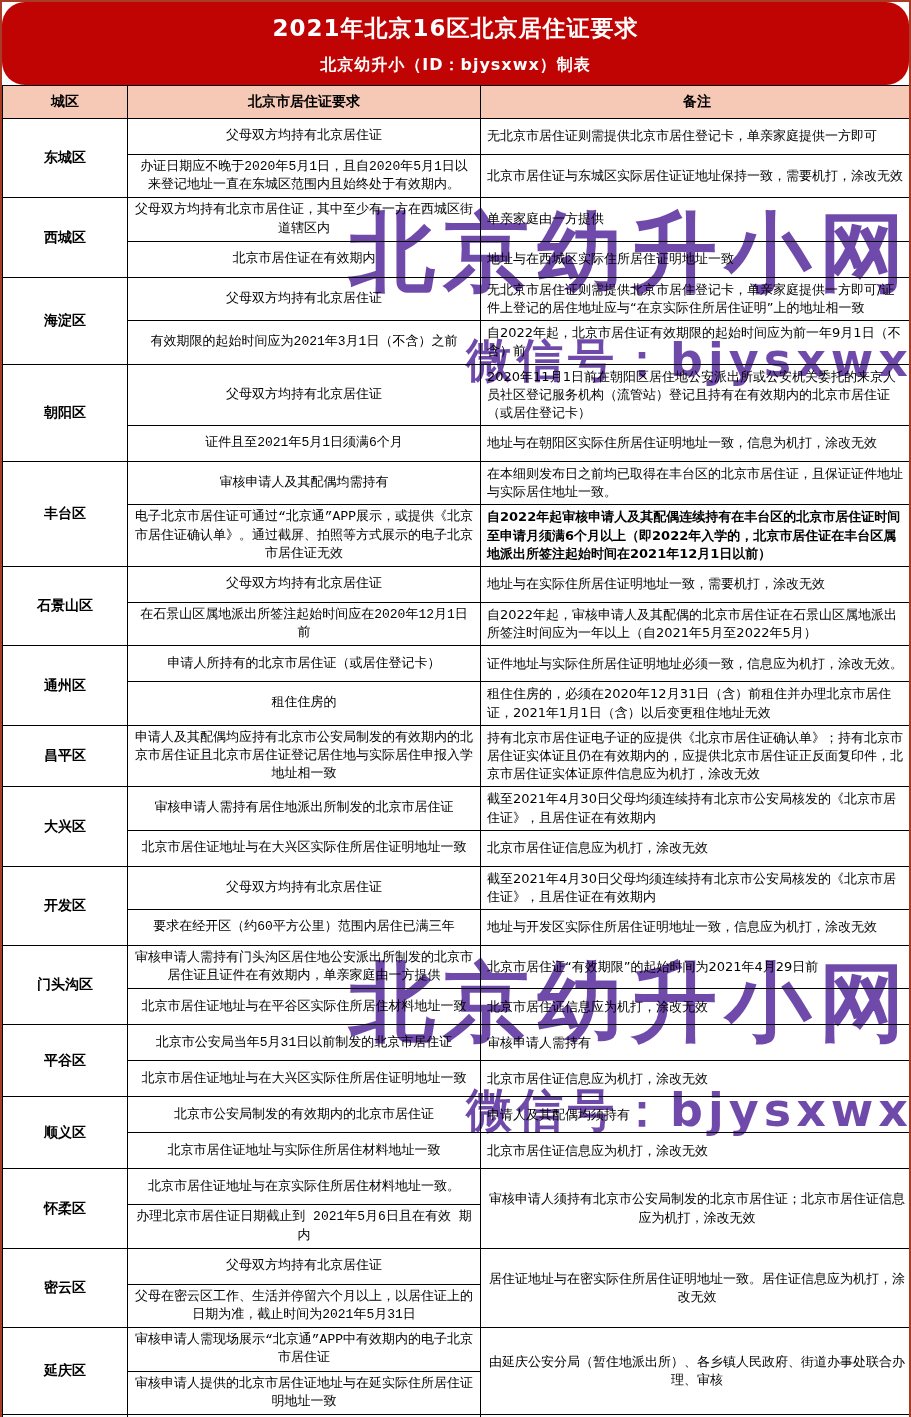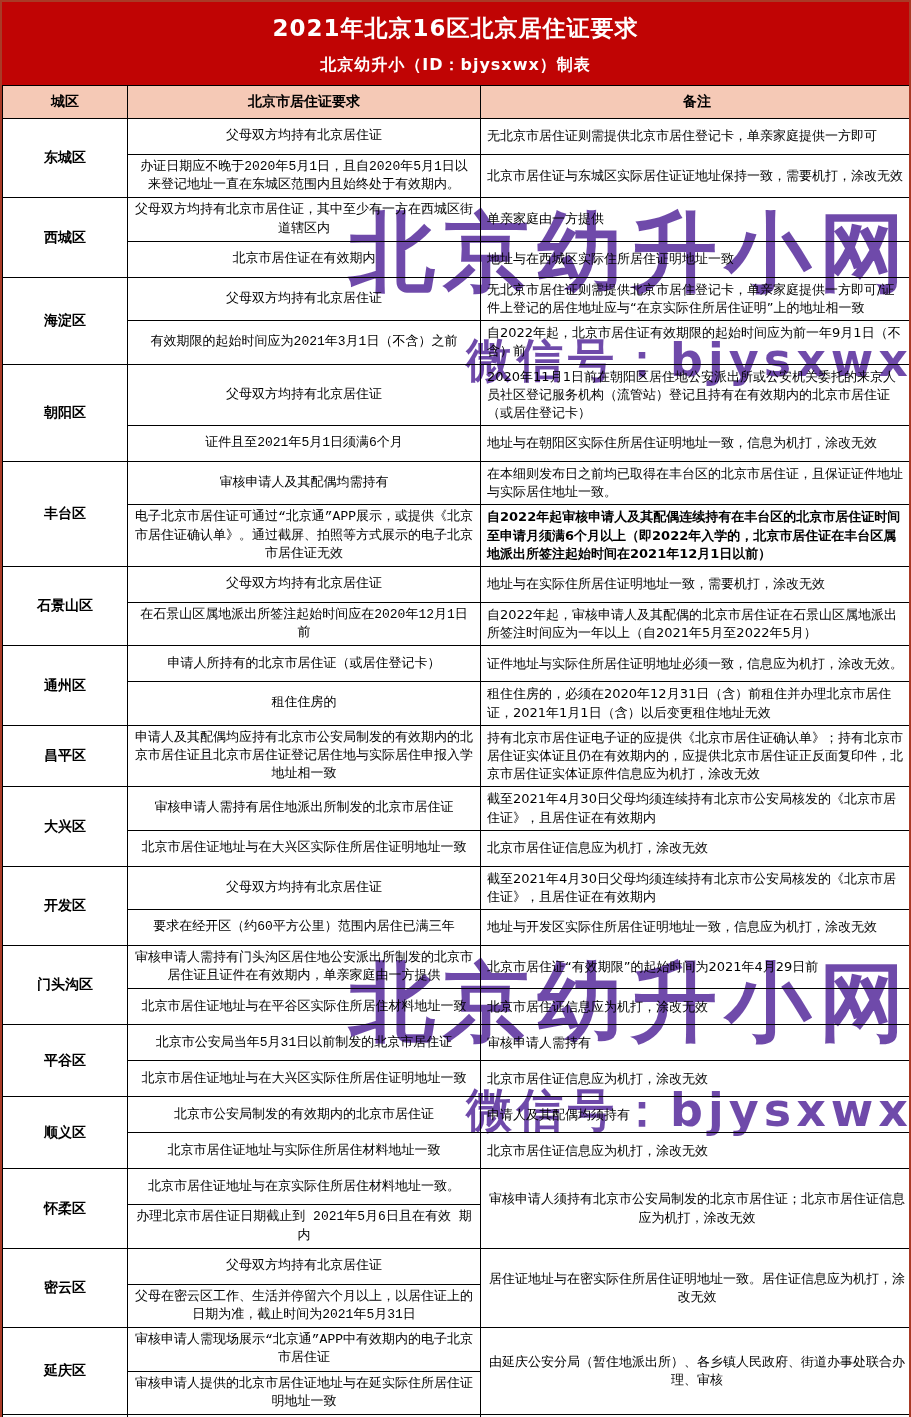--- a/index.html
+++ b/index.html
@@ -2,21 +2,21 @@
 <html><head>
 <meta charset="utf-8">
 <style>
   html,body { margin:0; padding:0; background:#fff; }
   .page {
     width:911px; min-height:1417px; box-sizing:border-box;
     background:#fff; font-family:"DejaVu Sans",sans-serif;
     border:2px solid #a93a26; display:flex; flex-direction:column;
   }
   
-  .banner { background:#c00404; color:#fff; text-align:center; padding:11px 0 9px; }
+  .banner { background:#c00404; color:#fff; text-align:center; padding:11px 0 9px;border-radius:23px; }
   .banner h1 { margin:0 0 11px; font-size:23px; font-weight:bold; letter-spacing:1px; }
   .banner .subtitle { font-size:16px; font-weight:bold; letter-spacing:1px; }
   
   .table-wrap { position:relative; flex:1; overflow:hidden; background:#fff; }
   .watermark { position:absolute; left:4px; width:100%; z-index:0; pointer-events:none;
                color:#4c1d95; font-weight:bold; text-align:right; opacity:.8; }
   .watermark .wm-line1 { font-size:86px; letter-spacing:8px; white-space:nowrap; }
   .watermark .wm-line2 { font-size:46px; letter-spacing:5px; white-space:nowrap; margin-top:18px; }
   .wm1 { top:110px; } .wm2 { top:860px; }
   table { width:100%; border-collapse:collapse; table-layout:fixed; position:relative; z-index:1; }

